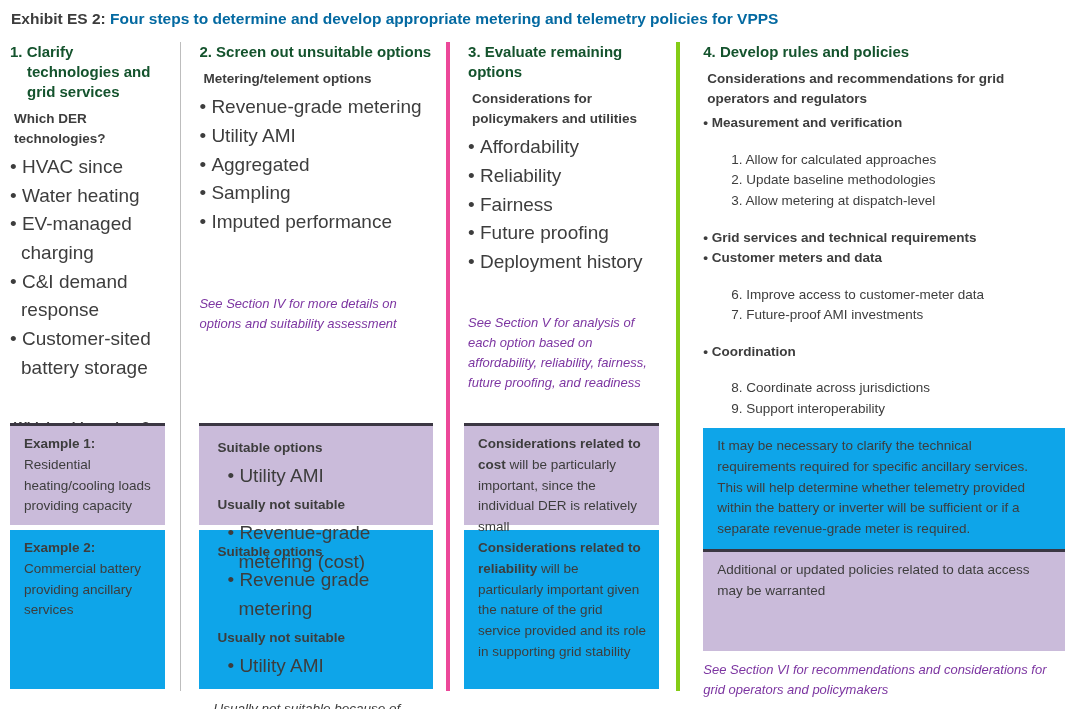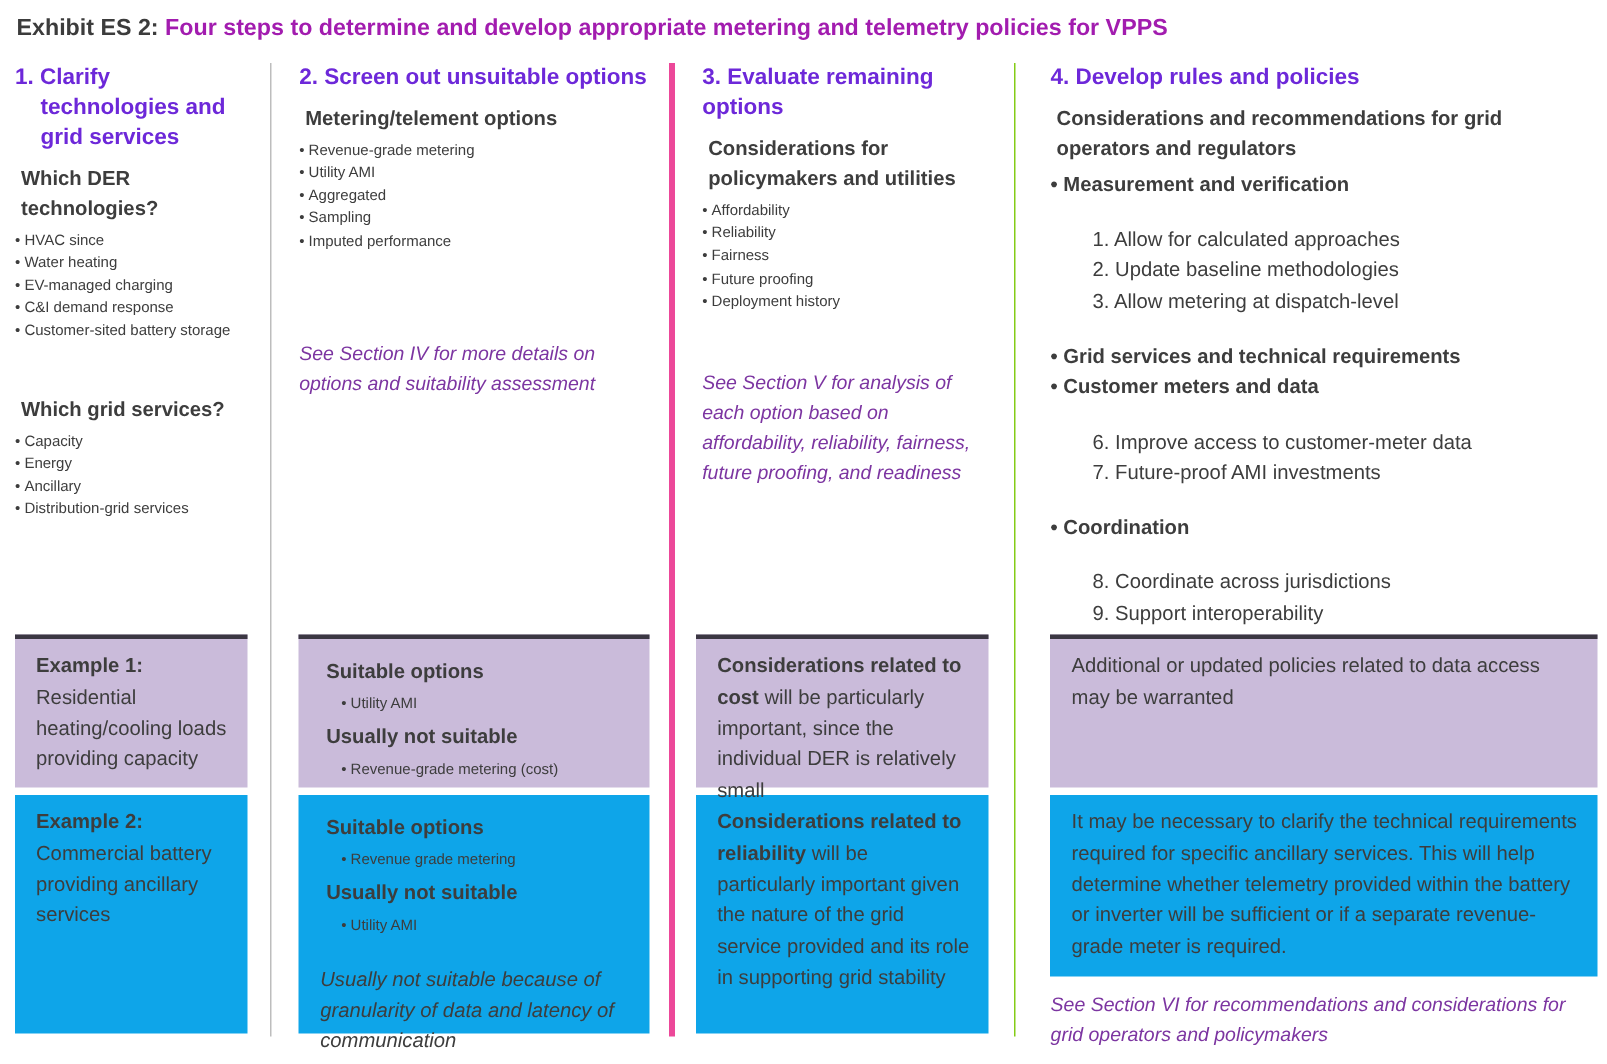--- a/index.html
+++ b/index.html
@@ -7,47 +7,47 @@
     width:1071px;height:709px;overflow:hidden;position:relative;
     font-family:"Liberation Sans","DejaVu Sans",sans-serif;
     color:#3d3d3d;
     -webkit-font-smoothing:antialiased;
   }
   .title{
     padding:9px 0 0 11px;
     font-size:15.5px;font-weight:bold;line-height:1.3;
     color:#3c3c3c;
   }
-  .title .t-main{color:#a21caf;}
+  .title .t-main{color:#0369a1;}
 
   .columns{
     display:flex;
     margin-top:13px;
     height:649px;
     align-items:stretch;
   }
   .col{position:relative;box-sizing:border-box;}
   .col-1{width:190px;padding:0 15px 0 10px;}
   .col-2{width:280px;padding:0 13px 0 18px;border-left:1px solid #bdbdbd;}
   .col-3{width:242px;padding:0 17px 0 18px;border-left:4px solid #ec4899;}
-  .col-4{width:417px;padding:0 6px 0 23px;border-left:1px solid #84cc16;}
+  .col-4{width:417px;padding:0 6px 0 23px;border-left:4px solid #84cc16;}
 
   .col-header{
-    font-size:15px;font-weight:bold;color:#6d28d9;
+    font-size:15px;font-weight:bold;color:#14532d;
     line-height:1.32;margin:0 0 7px 0;
   }
   .col-1 .col-header{padding-left:17px;text-indent:-17px;}
 
   .subhead{
     font-size:13.5px;font-weight:bold;color:#3d3d3d;
     line-height:1.5;margin:4px;
   }
   ul.bullets{
     list-style:none;margin:0;padding:0;
-    font-size:10px;line-height:1.51;
+    font-size:19px;line-height:1.51;
   }
   ul.bullets li{padding-left:11px;text-indent:-11px;}
   ul.bullets li::before{content:"\2022\00a0";}
 
   .spacer-lg{height:30px;}
 
   .section-note{
     font-size:13px;font-style:italic;color:#7c35a1;
     line-height:1.55;margin:0;
   }
@@ -199,19 +199,19 @@
         <li>6. Improve access to customer-meter data</li>
         <li>7. Future-proof AMI investments</li>
       </ol>
       <div class="rec-group-label">Coordination</div>
       <ol class="rec-items">
         <li>8. Coordinate across jurisdictions</li>
         <li>9. Support interoperability</li>
       </ol>
     </div>
     <div class="boxes">
+      <div class="box box-light">It may be necessary to clarify the technical requirements required for specific ancillary services. This will help determine whether telemetry provided within the battery or inverter will be sufficient or if a separate revenue-grade meter is required.</div>
       <div class="box box-dark">Additional or updated policies related to data access may be warranted</div>
-      <div class="box box-light">It may be necessary to clarify the technical requirements required for specific ancillary services. This will help determine whether telemetry provided within the battery or inverter will be sufficient or if a separate revenue-grade meter is required.</div>
       <div class="section-note c4-note">See Section VI for recommendations and considerations for grid operators and policymakers</div>
     </div>
   </div>
 
 </div>
 
 </body></html>

